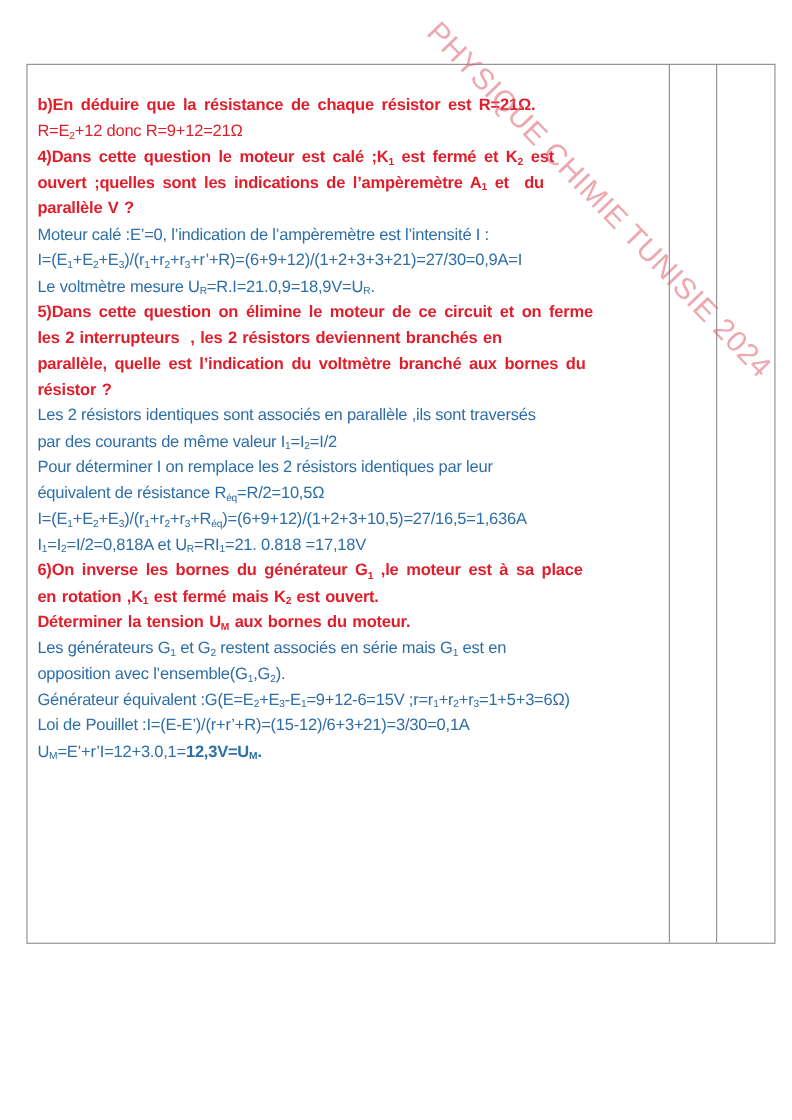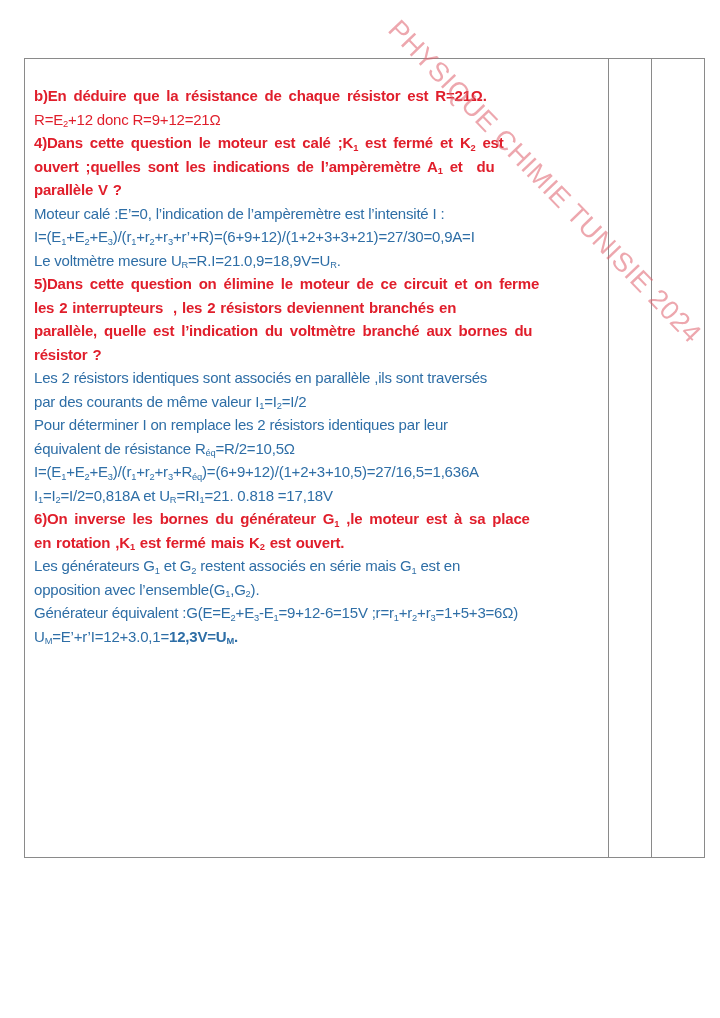--- a/index.html
+++ b/index.html
@@ -108,23 +108,25 @@
           <div class="line red b j"><span>parallèle, quelle est l’indication du voltmètre branché aux bornes du</span></div>
           <div class="line red b"><span>résistor ?</span></div>
           <div class="line blue"><span>Les 2 résistors identiques sont associés en parallèle ,ils sont traversés</span></div>
           <div class="line blue"><span>par des courants de même valeur I</span><sub>1</sub><span>=I</span><sub>2</sub><span>=I/2</span></div>
           <div class="line blue"><span>Pour déterminer I on remplace les 2 résistors identiques par leur</span></div>
           <div class="line blue"><span>équivalent de résistance R</span><sub>éq</sub><span>=R/2=10,5Ω</span></div>
           <div class="line blue"><span>I=(E</span><sub>1</sub><span>+E</span><sub>2</sub><span>+E</span><sub>3</sub><span>)/(r</span><sub>1</sub><span>+r</span><sub>2</sub><span>+r</span><sub>3</sub><span>+R</span><sub>éq</sub><span>)=(6+9+12)/(1+2+3+10,5)=27/16,5=1,636A</span></div>
           <div class="line blue"><span>I</span><sub>1</sub><span>=I</span><sub>2</sub><span>=I/2=0,818A et U</span><sub>R</sub><span>=RI</span><sub>1</sub><span>=21. 0.818 =17,18V</span></div>
           <div class="line red b j"><span>6)On inverse les bornes du générateur G</span><sub>1</sub><span> ,le moteur est à sa place</span></div>
           <div class="line red b"><span>en rotation ,K</span><sub>1</sub><span> est fermé mais K</span><sub>2</sub><span> est ouvert.</span></div>
+          <div class="line red b"><span>Déterminer la tension U</span><sub>M</sub><span> aux bornes du moteur.</span></div>
           <div class="line blue"><span>Les générateurs G</span><sub>1</sub><span> et G</span><sub>2</sub><span> restent associés en série mais G</span><sub>1</sub><span> est en</span></div>
           <div class="line blue"><span>opposition avec l’ensemble(G</span><sub>1</sub><span>,G</span><sub>2</sub><span>).</span></div>
           <div class="line blue"><span>Générateur équivalent :G(E=E</span><sub>2</sub><span>+E</span><sub>3</sub><span>-E</span><sub>1</sub><span>=9+12-6=15V ;r=r</span><sub>1</sub><span>+r</span><sub>2</sub><span>+r</span><sub>3</sub><span>=1+5+3=6Ω)</span></div>
+          <div class="line blue"><span>Loi de Pouillet :I=(E-E’)/(r+r’+R)=(15-12)/6+3+21)=3/30=0,1A</span></div>
           <div class="line blue"><span>U</span><sub>M</sub><span>=E’+r’I=12+3.0,1=</span><span class="b">12,3V=U</span><sub class="b">M</sub><span class="b">.</span></div>
         </div>
     </div>
     <div class="grade-col-a"></div>
     <div class="grade-col-b"></div>
   </div>
 
 </div>
 
 </body></html>

